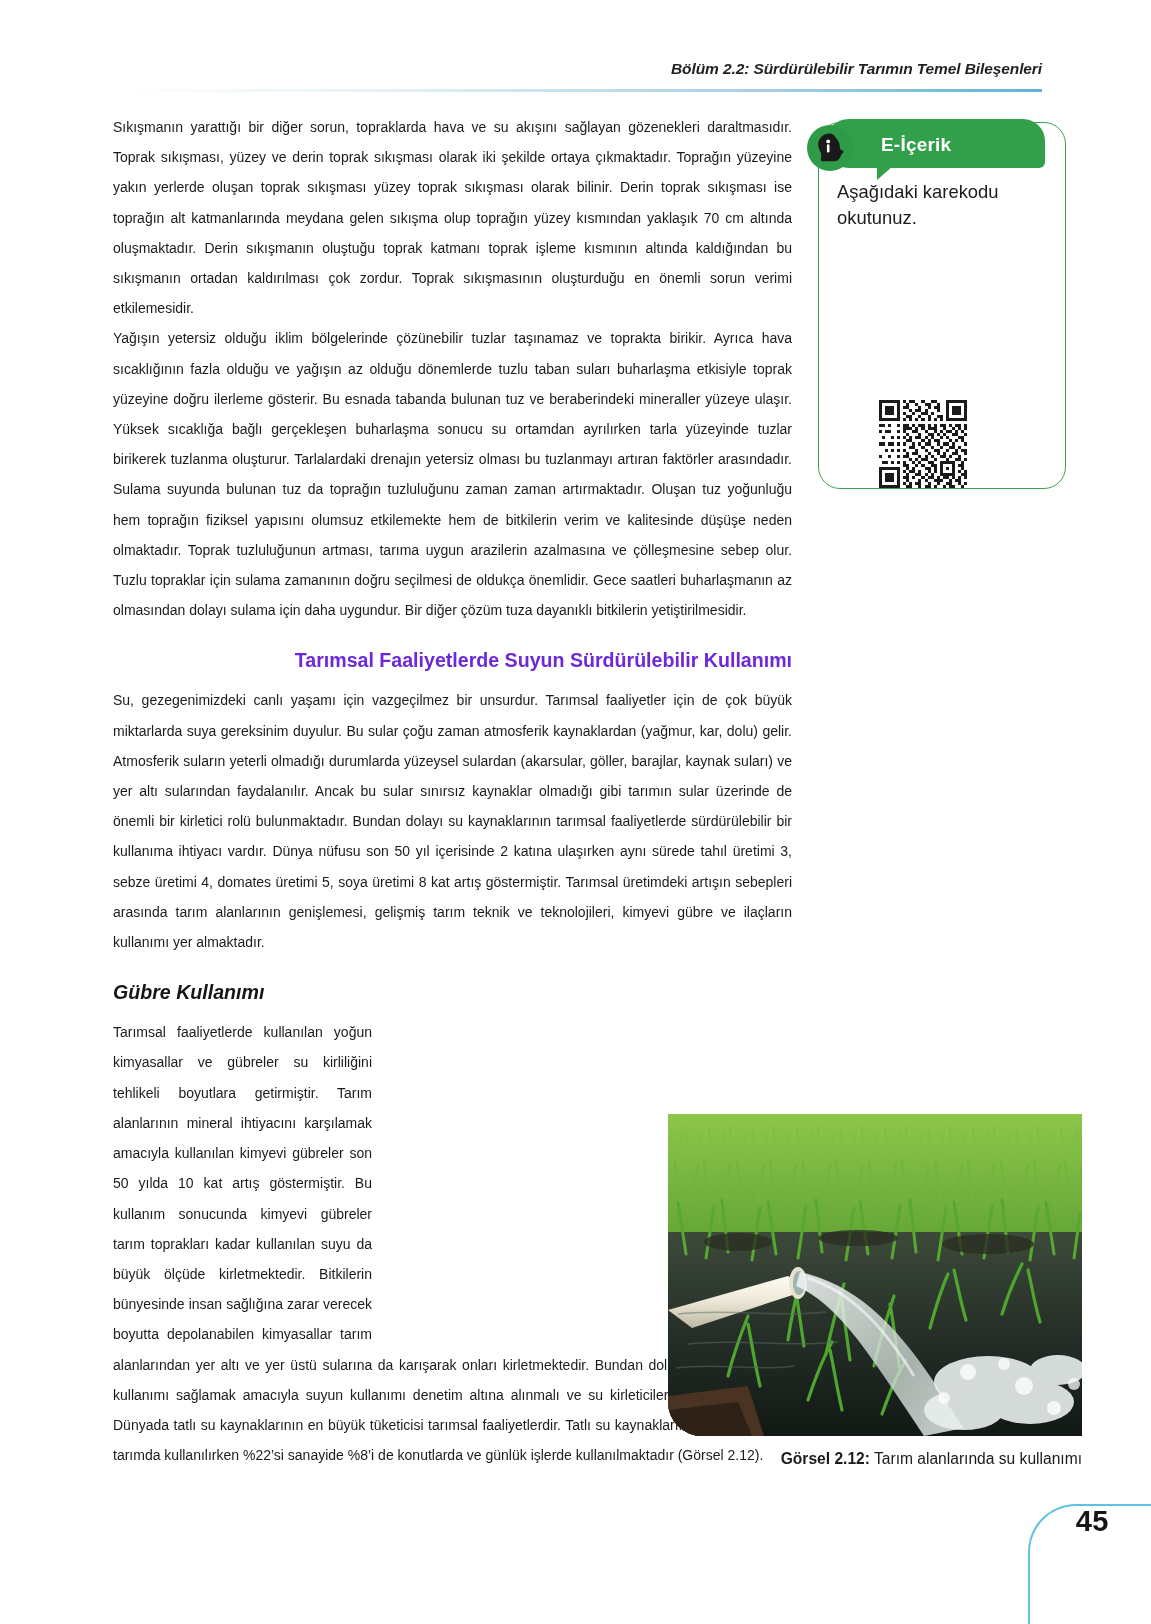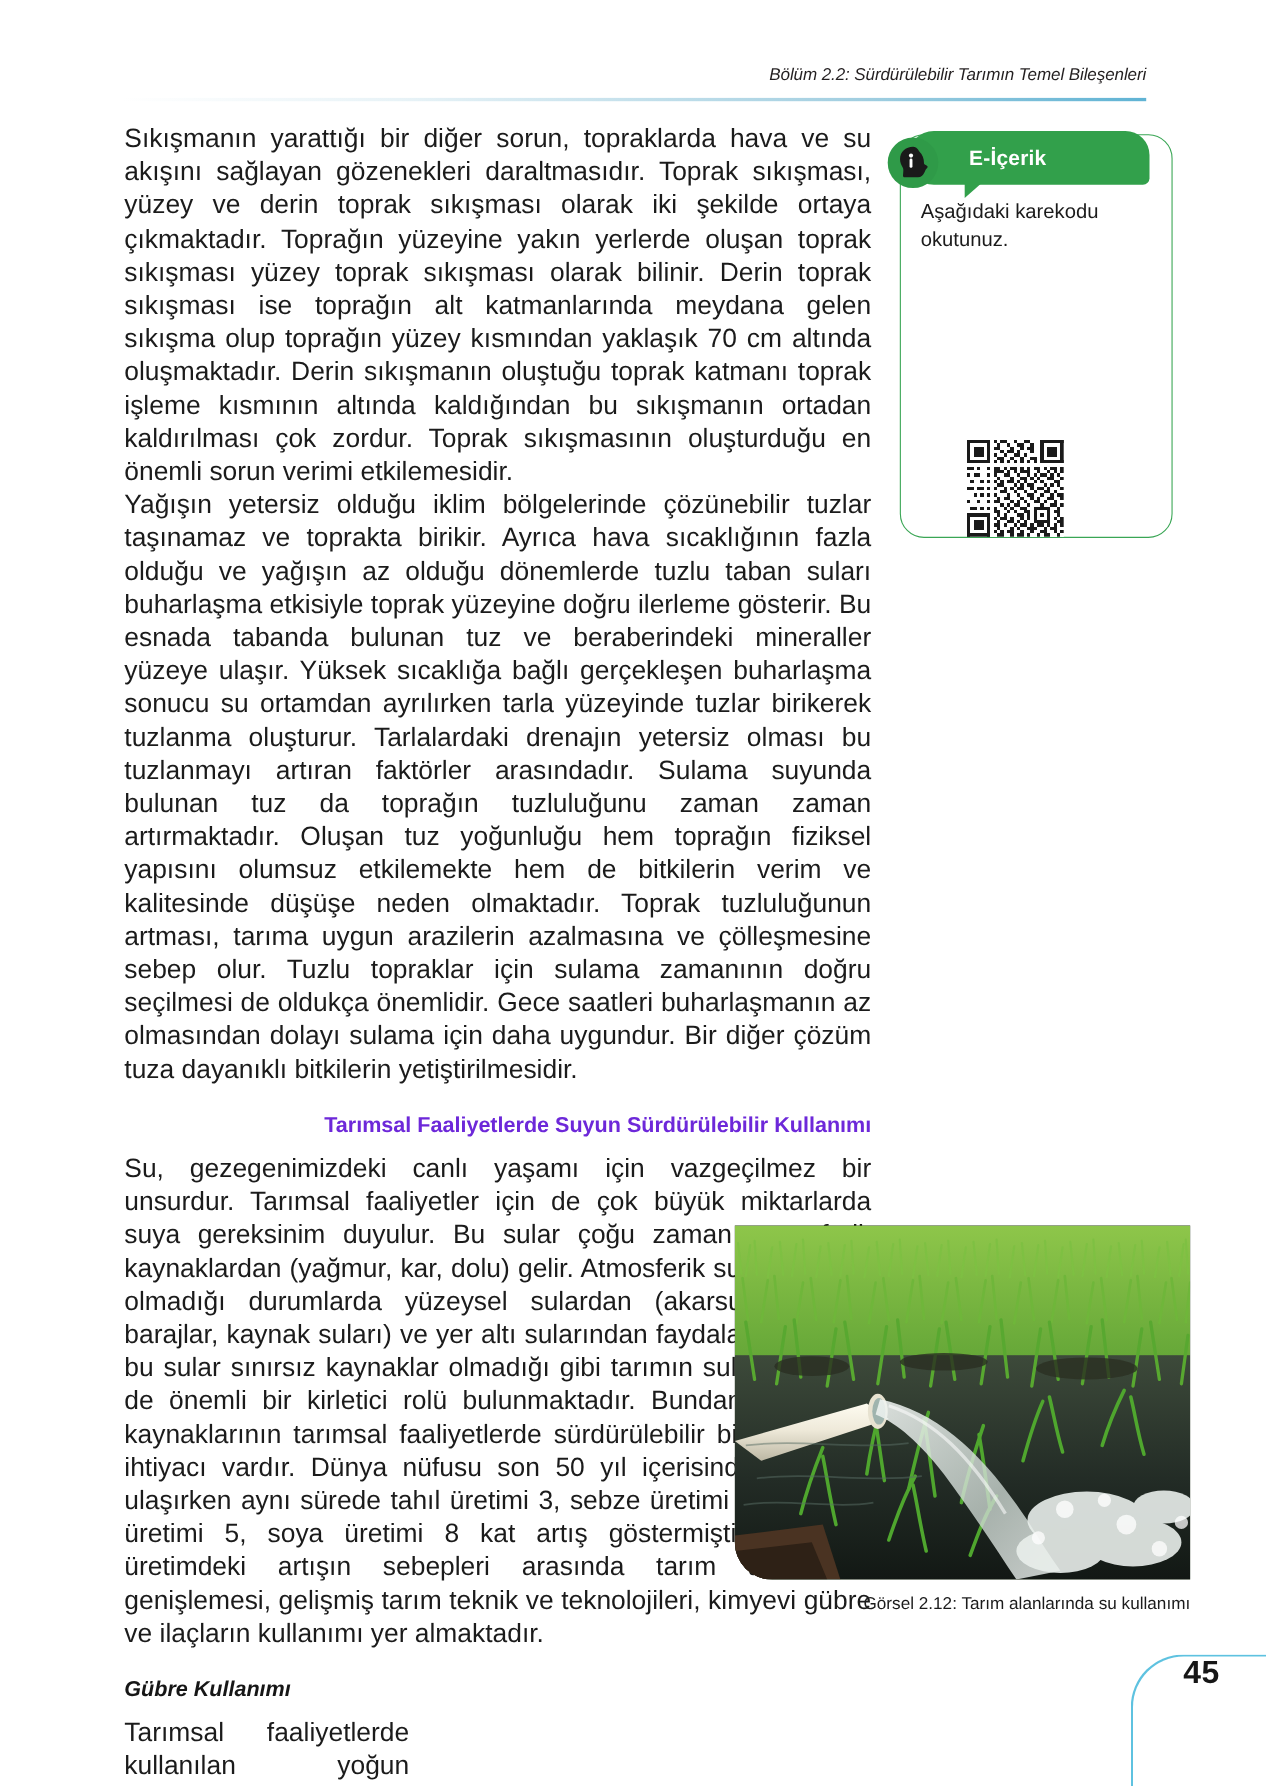--- a/index.html
+++ b/index.html
@@ -26,21 +26,21 @@
     left: 110px;
     top: 60px;
     width: 932px;
     height: 34px;
   }
   .header-title {
     position: absolute;
     right: 0;
     top: 0;
     font-size: 15.5px;
-    font-weight: normal;
+    font-weight: bold;
     font-style: italic;
     letter-spacing: -0.1px;
     color: #231f20;
     white-space: nowrap;
     margin-left: 27px;
   }
   .header-rule {
     position: absolute;
     left: 0;
     right: 0;
@@ -52,21 +52,21 @@
   
   .col-main {
     position: absolute;
     left: 113px;
     top: 112px;
     width: 679px;
   }
 
   p.body {
     margin: 0 0 0 0;
-    font-size: 24px;
+    font-size: 14px;
     line-height: 30.2px;
     text-align: justify;
     text-justify: inter-word;
     color: #1b1b1b;
     hyphens: manual;
   }
 
   h3.head-italic {
     margin: 22px 0 12px 0;
     font-size: 19.6px;
@@ -180,21 +180,21 @@
   }
   .photo svg { display:block; width: 414px; height: 322px; }
   .fig-caption {
     margin-top: 12px;
     width: 414px;
     font-size: 15.6px;
     line-height: 21px;
     text-align: right;
     color: #1b1b1b;
   }
-  .fig-caption b { font-weight: normal; }
+  .fig-caption b { font-weight: bold; }
 
   
   .corner {
     position: absolute;
     right: -2px;
     bottom: -40px;
     width: 125px;
     height: 160px;
     border-top: 2px solid #5ec2e0;
     border-left: 2px solid #5ec2e0;

